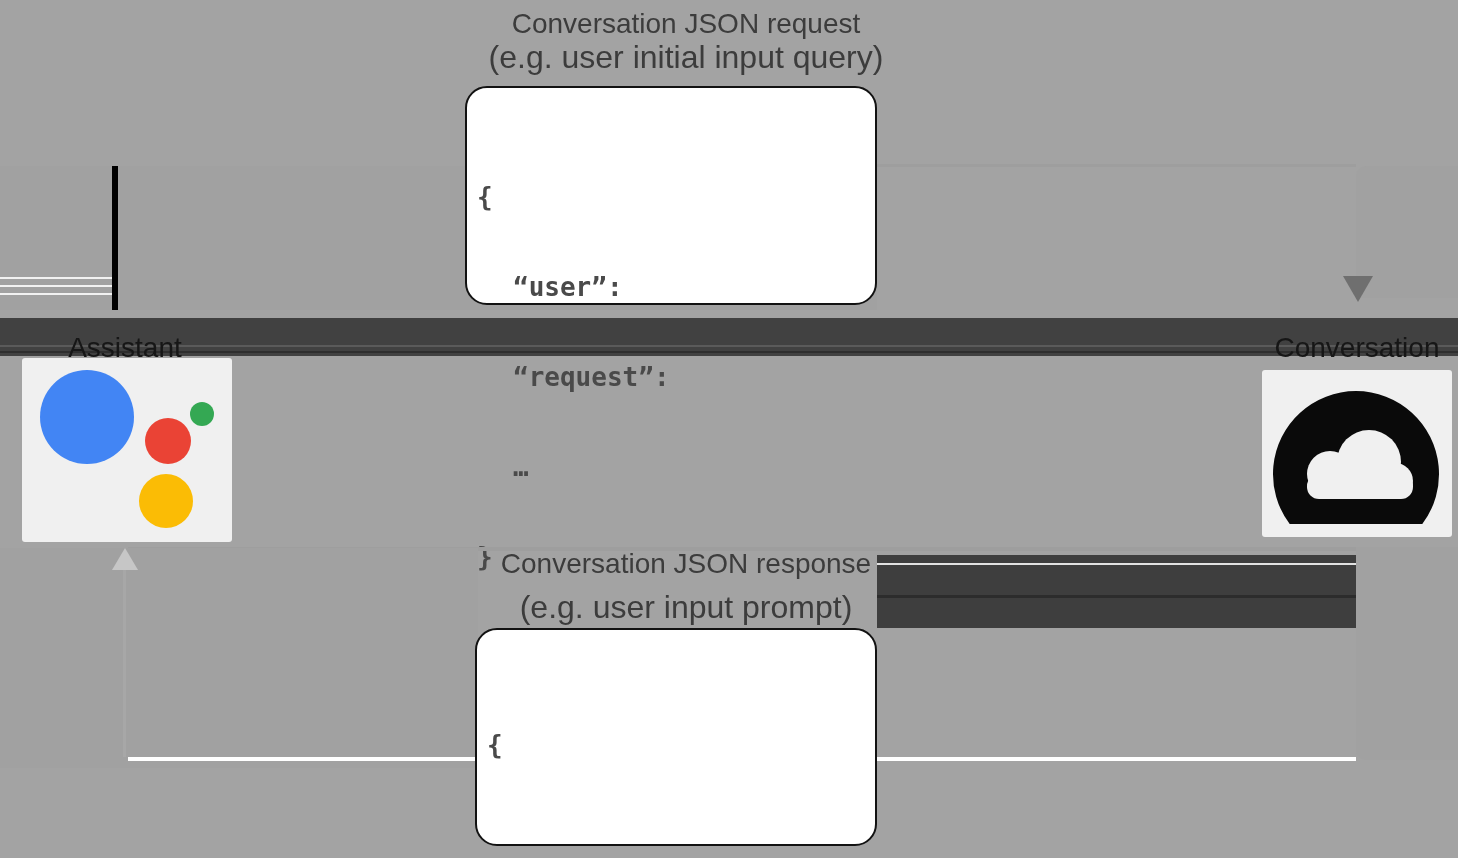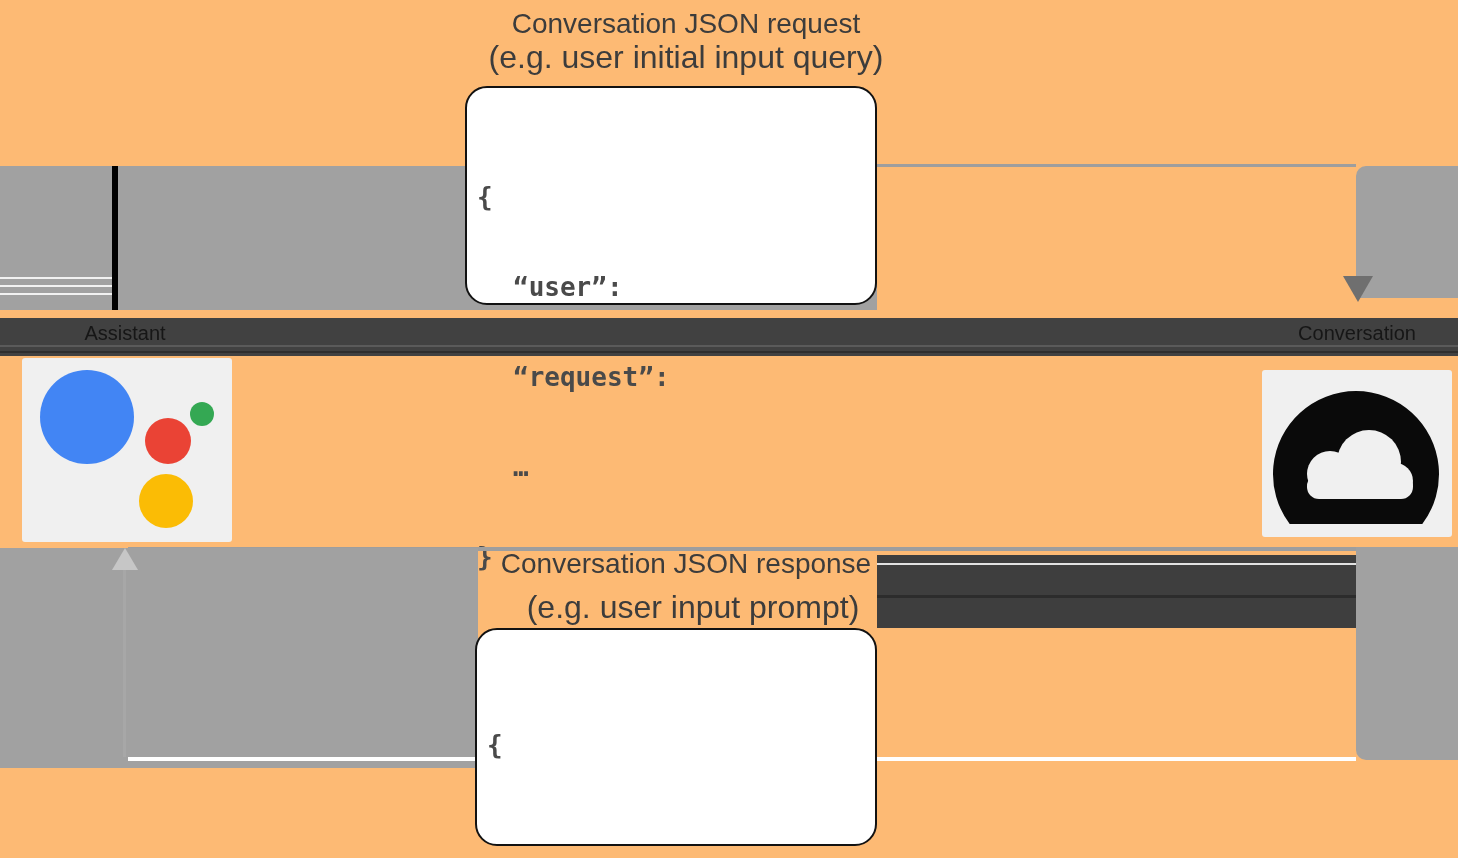--- a/index.html
+++ b/index.html
@@ -1,16 +1,16 @@
 <!DOCTYPE html>
 <html><head>
 <meta charset="utf-8">
 <style>
   html,body{margin:0;padding:0;background:#000;}
-  #stage{position:relative;width:1458px;height:858px;background:#fdba74;overflow:hidden;
+  #stage{position:relative;width:1458px;height:858px;background:#a3a3a3;overflow:hidden;
          font-family:"Liberation Sans",sans-serif;}
   .abs{position:absolute;}
 
   
   .caption{left:0;width:1372px;text-align:center;color:#3c3c3c;}
   .cap-lg{font-size:28px;line-height:32px;}
   .cap-sm{font-size:32px;line-height:30px;}
 
   
   .gray{background:#A1A1A1;}
@@ -18,21 +18,21 @@
 
   
   .jsonbox{background:#fff;border:2px solid #121212;border-radius:22px;box-sizing:border-box;}
   .code{position:absolute;left:10px;top:34px;color:#4a4a4a;
         font-family:"DejaVu Sans Mono","Liberation Mono",monospace;
         font-size:26px;line-height:30px;font-weight:700;white-space:pre;}
   .code .ind{margin-left:36px;}
 
   
   .stripe{left:0;top:318px;width:1458px;height:38px;background:#414141;}
-  .actorlabel{top:322px;width:200px;text-align:center;color:#161616;font-size:20px;}
+  .actorlabel{top:332px;width:200px;text-align:center;color:#161616;font-size:28px;}
 
   
   .tile{background:#F0F0F0;border-radius:3px;}
   .circ{position:absolute;border-radius:50%;}
   .c-blue{background:#4285F4;}
   .c-red{background:#EA4335;}
   .c-green{background:#34A853;}
   .c-yellow{background:#FBBC05;}
 
   
@@ -101,21 +101,21 @@
   <div class="abs" style="left:877px;top:555px;width:479px;height:73px;background:#3E3E3E;">
     <div class="abs pin" style="left:0;top:8px;width:479px;height:2px;"></div>
     <div class="abs" style="left:0;top:40px;width:479px;height:3px;background:#2c2c2c;"></div>
   </div>
   <div class="abs gray" style="left:1356px;top:547px;width:102px;height:213px;border-bottom-left-radius:10px;"></div>
   <div class="abs" style="left:123px;top:566px;width:3px;height:191px;background:#ACACAC;opacity:.6;"></div>
   <div class="abs pin" style="left:128px;top:757px;width:1228px;height:4px;opacity:1;"></div>
   <div class="abs arrow-up" style="left:112px;top:548px;"></div>
 
   <div class="abs caption cap-lg" style="top:548px;">Conversation JSON response</div>
-  <div class="abs caption cap-sm" style="top:592px;padding-left:7px;">(e.g. user input prompt)</div>
+  <div class="abs caption cap-sm" style="top:592px;">(e.g. user input prompt)</div>
 
   <div class="abs jsonbox" style="left:475px;top:628px;width:402px;height:218px;">
     <div class="code" style="top:40px;">
       <div>{</div>
       
       
       
     </div>
   </div>
 

